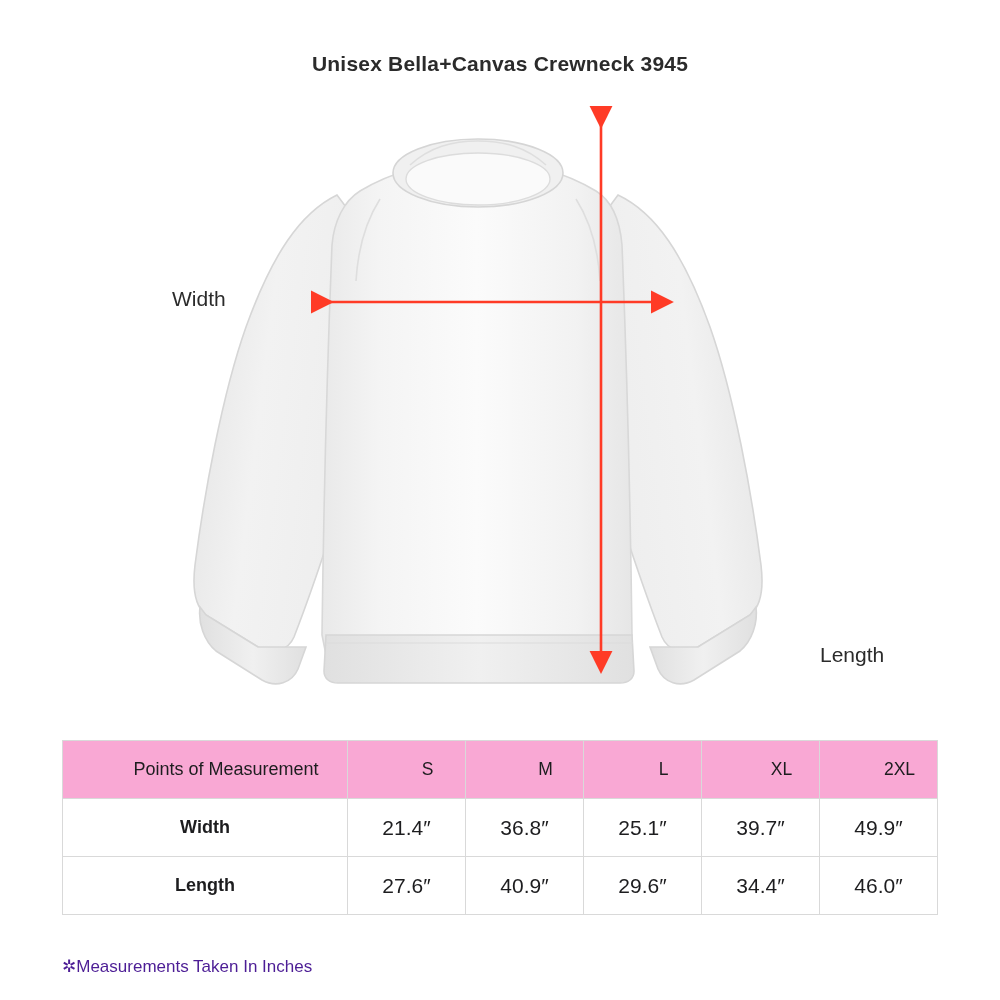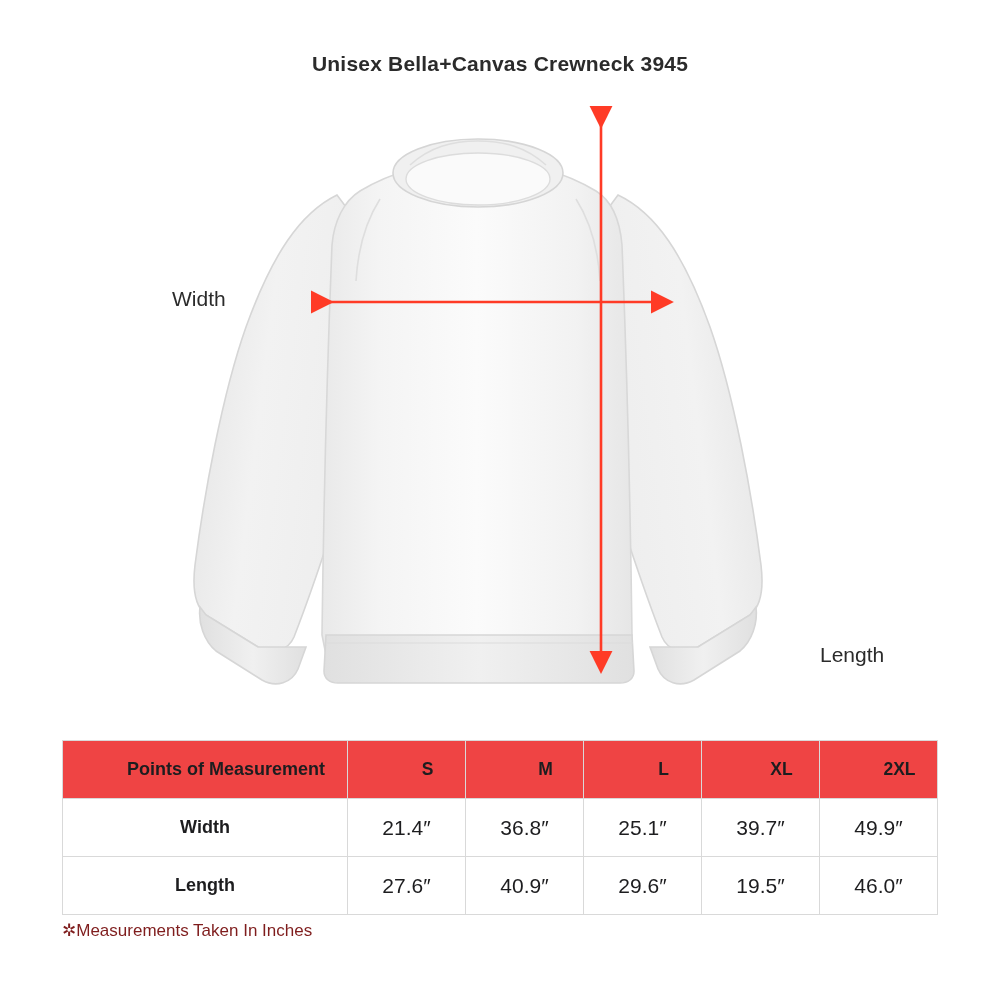--- a/index.html
+++ b/index.html
@@ -77,42 +77,42 @@
   .size-table td {
     border: 1px solid #d9d9d9;
     height: 55px;
     text-align: center;
     vertical-align: middle;
     font-size: 21px;
     font-weight: 400;
     color: #1d1d1f;
   }
   .size-table thead th {
-    background: #ef4444;
-    font-weight: bold;
+    background: #f9a8d4;
+    font-weight: normal;
     font-size: 17.5px;
     padding-left: 43px;
   }
   .size-table thead th.pom {
     font-size: 18px;
   }
   .size-table tbody th {
     background: #ffffff;
     font-weight: bold;
     font-size: 18px;
   }
   .col-pom { width: 285px; }
   .col-size { width: 118px; }
 
   .footnote {
     position: absolute;
     left: 62px;
-    top: 920px;
+    top: 956px;
     font-size: 17px;
-    color: #7f1d1d;
+    color: #4c1d95;
   }
 </style>
 </head>
 <body>
 
 <div class="title">Unisex Bella+Canvas Crewneck 3945</div>
 
 <div class="illustration">
 
   <svg class="garment-svg" width="1000" height="610" viewBox="0 0 1000 610">
@@ -215,19 +215,19 @@
       <td>36.8″</td>
       <td>25.1″</td>
       <td>39.7″</td>
       <td>49.9″</td>
     </tr>
     <tr>
       <th>Length</th>
       <td>27.6″</td>
       <td>40.9″</td>
       <td>29.6″</td>
-      <td>19.5″</td>
+      <td>34.4″</td>
       <td>46.0″</td>
     </tr>
   </tbody>
 </table>
 
 <div class="footnote">✲Measurements Taken In Inches</div>
 
 </body></html>

